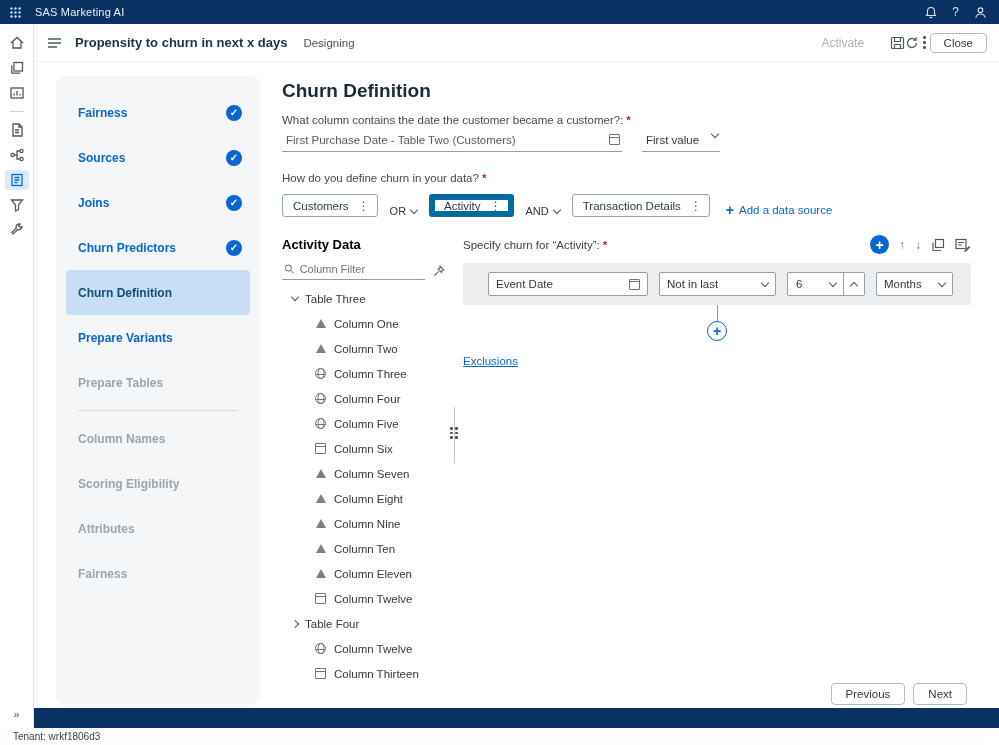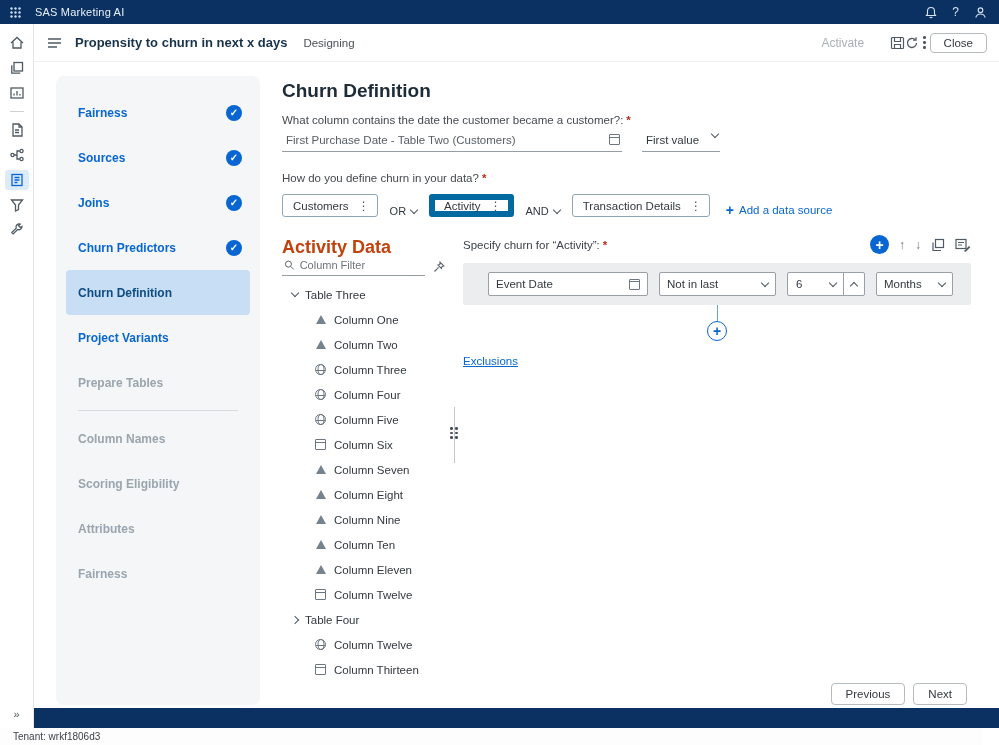--- a/index.html
+++ b/index.html
@@ -77,21 +77,21 @@
   .plus-glyph::before { content:"+"; font-size:14px; font-weight:bold; line-height:1; }
   
   .chev { width:6px; height:6px; border-right:1.4px solid #4c565e; border-bottom:1.4px solid #4c565e;
     display:inline-block; }
   .chev.down { transform:rotate(45deg); margin-top:-3px; }
   .chev.right { transform:rotate(-45deg); }
   .chev.up { transform:rotate(225deg); margin-top:3px; }
   
   .workspace { display:flex; align-items:flex-start; }
   .tree-col { width:163px; flex:none; }
-  .tree-title { font-size:18px; font-weight:bold; color:#c2410c; padding-top:2px; }
+  .tree-title { font-size:13px; font-weight:bold; color:#000000; padding-top:2px; margin-bottom:10px; }
   .filter-row { display:flex; align-items:center; margin-bottom:6px; }
   .filter-box { flex:1; display:flex; align-items:center; gap:5px;
     border-bottom:1px solid #969da3; padding:1px 2px 4px 2px; }
   .filter-box input { border:none; outline:none; width:100%; font-size:11px; color:#444;
     font-family:inherit; background:transparent; }
   .filter-box input::placeholder { color:#6d747b; }
   .pin-btn { margin-left:8px; cursor:pointer; display:flex; }
   .tree-clip { height:396px; overflow:hidden; }
   .titem { height:25px; display:flex; align-items:center; gap:7px; font-size:11.5px; cursor:pointer; }
   .titem.table { padding-left:10px; font-weight:normal; }
@@ -288,21 +288,21 @@
     <span class="s-check"></span>
   </div>
   <div class="step done">
     <span class="s-label">Churn Predictors</span>
     <span class="s-check"></span>
   </div>
   <div class="step active">
     <span class="s-label">Churn Definition</span>
   </div>
   <div class="step enabled">
-    <span class="s-label">Project Variants</span>
+    <span class="s-label">Prepare Variants</span>
   </div>
   <div class="step disabled">
     <span class="s-label">Prepare Tables</span>
   </div>
   <div class="steps-divider"></div>
   <div class="step disabled">
     <span class="s-label">Column Names</span>
   </div>
   <div class="step disabled">
     <span class="s-label">Scoring Eligibility</span>

